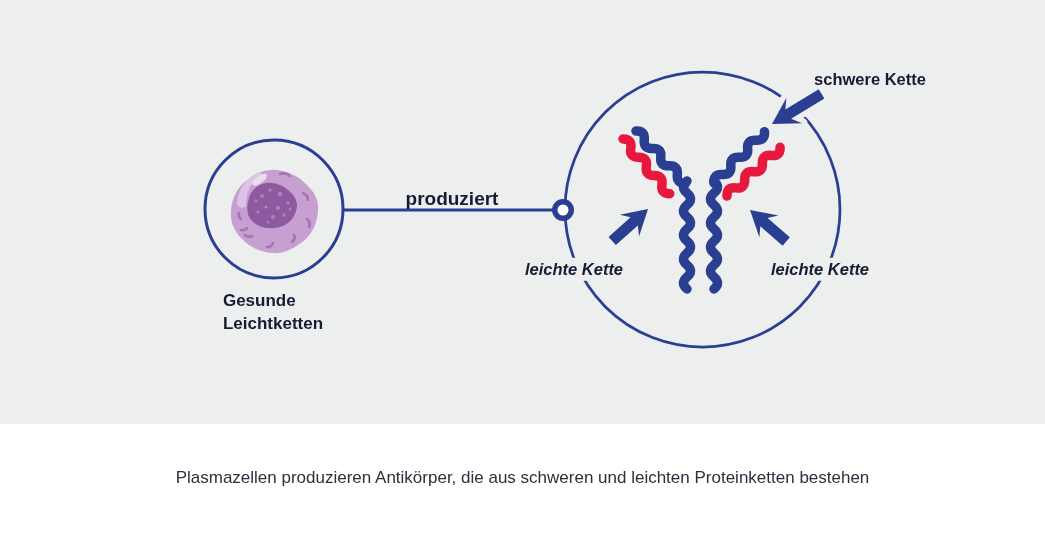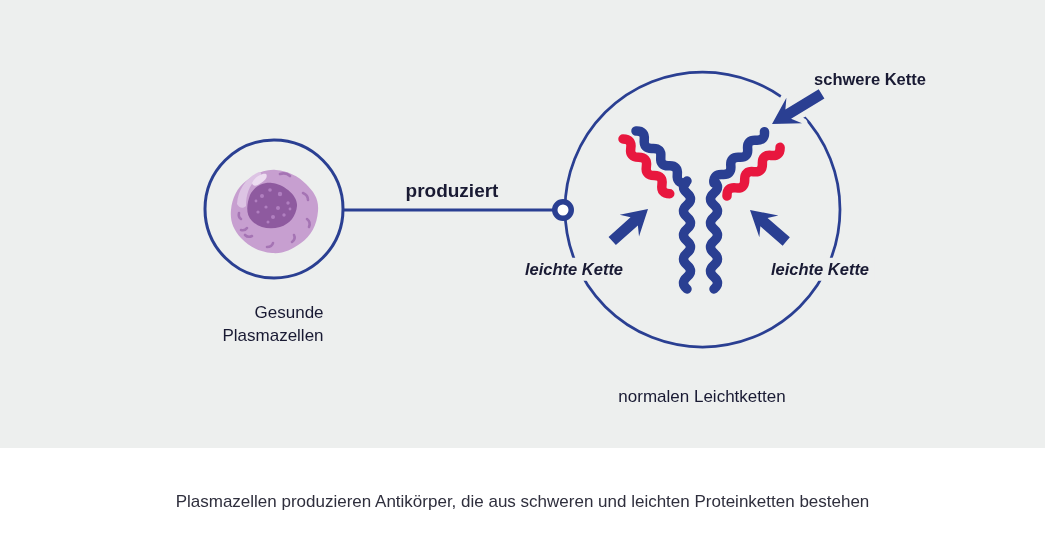--- a/index.html
+++ b/index.html
@@ -16,28 +16,28 @@
     font-family:"Liberation Sans",sans-serif;background:#fff;
   }
   .panel{position:absolute;left:0;top:0;width:1045px;height:448px;background:var(--bg);}
   .gfx{position:absolute;left:0;top:0;}
   .lbl{
     position:absolute;transform:translate(-50%,-50%);
     color:var(--ink);font-size:16.5px;font-weight:600;white-space:nowrap;
     line-height:1;z-index:3;
   }
   .lbl.cut{background:var(--bg);padding:3px 6px;font-style:italic;}
-  .lbl.bold{font-size:19px;font-weight:700;}
+  .lbl.bold{font-size:19px;font-weight:700;margin-top:8px;}
   .lbl2{
     position:absolute;transform:translate(-50%,-50%);
-    color:var(--ink);font-size:17px;font-weight:400;text-align:right;
-    line-height:23px;white-space:nowrap;z-index:3;margin-top:12px;
+    color:var(--ink);font-size:17px;font-weight:700;text-align:left;
+    line-height:23px;white-space:nowrap;z-index:3;
   }
   .footer{
-    position:absolute;left:0;top:448px;width:1045px;height:102px;background:#ffffff;
+    position:absolute;left:0;top:424px;width:1045px;height:102px;background:#ffffff;
     display:flex;flex-direction:column;align-items:center;justify-content:center;
     padding-top:6px;
   }
   .footer p{
     color:var(--caption);font-size:17px;font-weight:400;line-height:24px;text-align:center;
   }
 </style>
 </head>
 <body>
 
@@ -114,31 +114,30 @@
       <path transform="translate(772,124) rotate(148.7)" fill="#edefee" stroke="#edefee" stroke-width="11" stroke-linejoin="round" d="M0,0 L-26,-15 L-19,-5.5 L-58,-5.5 L-58,5.5 L-19,5.5 L-26,15 Z"></path>
       <path transform="translate(772,124) rotate(148.7)" fill="#2a3f92" d="M0,0 L-26,-15 L-19,-5.5 L-58,-5.5 L-58,5.5 L-19,5.5 L-26,15 Z"></path>
 
       <circle cx="563" cy="210" r="8.25" fill="#ffffff" stroke="#2a3f92" stroke-width="5.5"></circle>
     </svg>
 
     <div class="lbl bold" style="left:452px;top:190px;">produziert</div>
 
     <div class="lbl2" style="left:273px;top:312px;">
       <div>Gesunde</div>
-      <div>Plasmazellen</div>
+      <div>Leichtketten</div>
     </div>
 
     <div class="lbl" style="left:870px;top:79px;">schwere Kette</div>
 
     <div class="lbl cut" style="left:574px;top:269px;">leichte Kette</div>
 
     <div class="lbl cut" style="left:820px;top:269px;">leichte Kette</div>
 
     <div class="lbl2" style="left:702px;top:384px;">
-      <div>normalen Leichtketten</div>
     </div>
   </div>
 
   <div class="footer">
     <p>Plasmazellen produzieren Antikörper, die aus schweren und leichten Proteinketten bestehen</p>
   </div>
 
 </div>
 
 </body></html>

